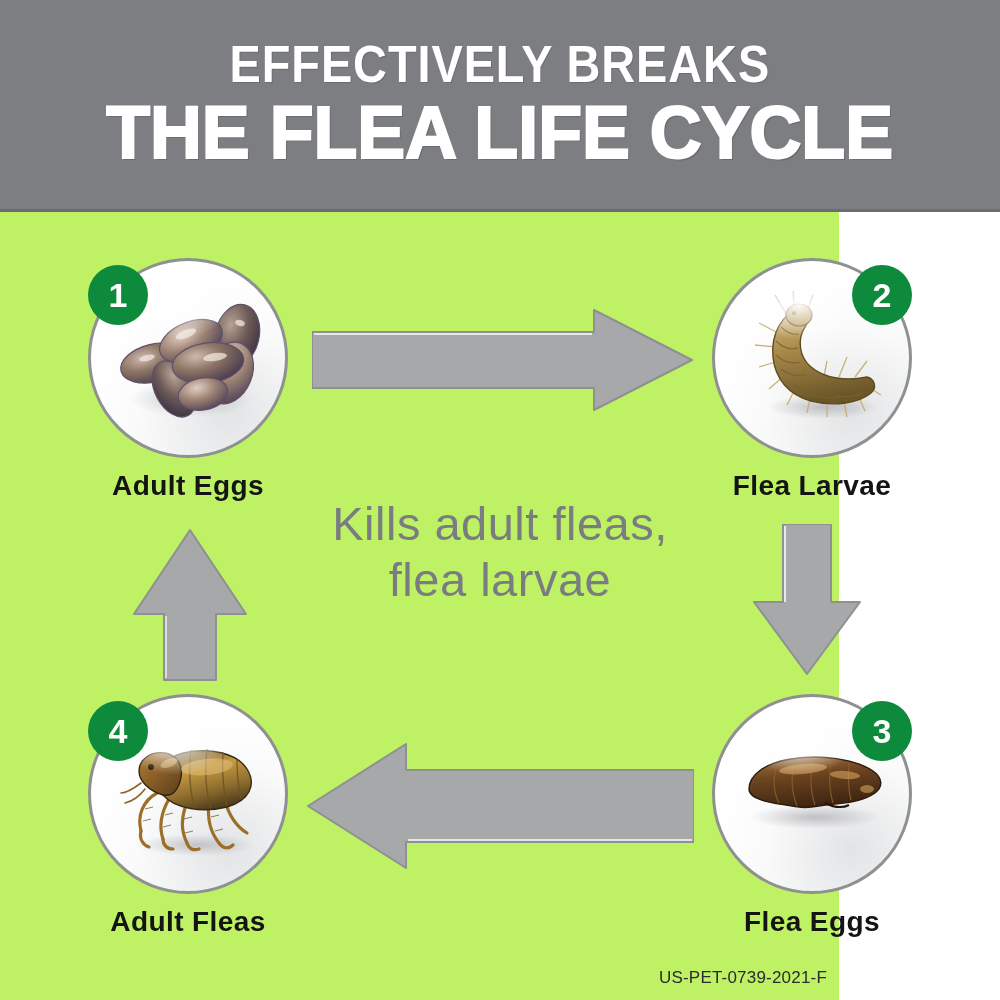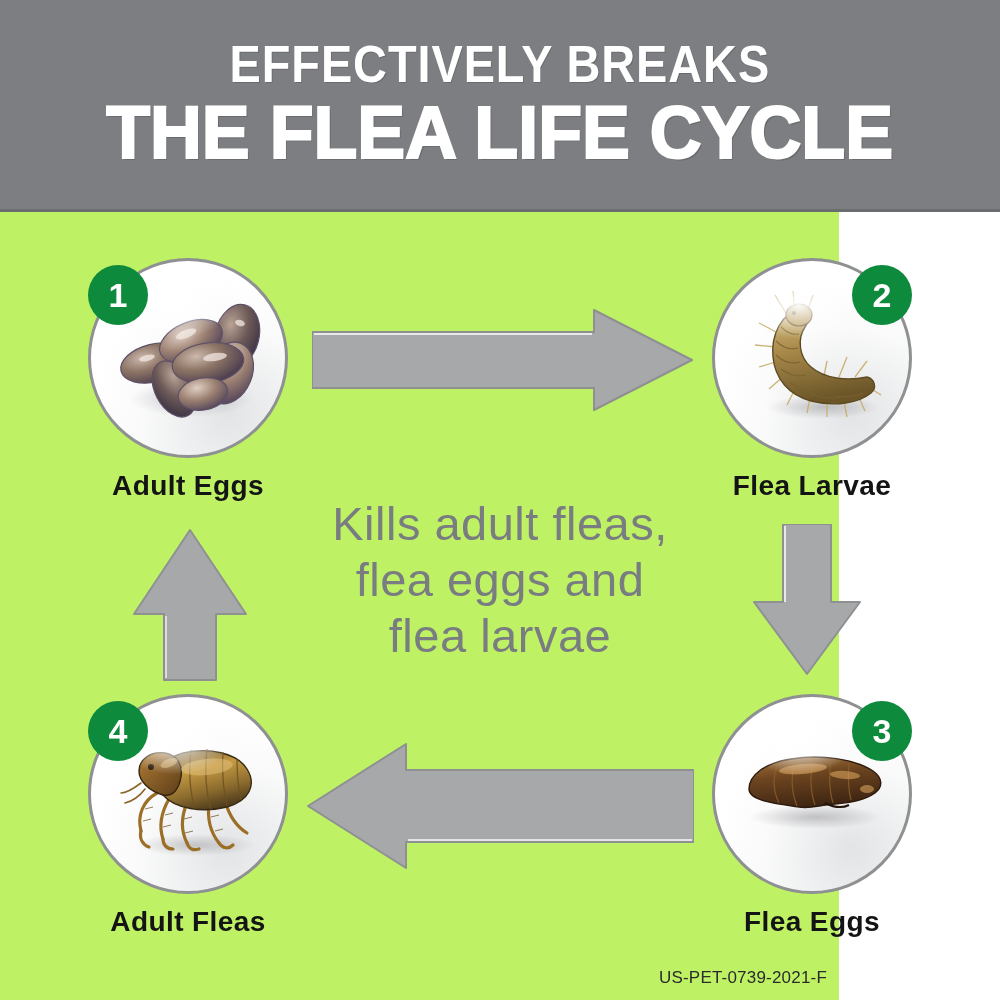--- a/index.html
+++ b/index.html
@@ -441,21 +441,20 @@
         </svg>
       </div>
       <div class="badge badge-tl">
         <span>4</span>
       </div>
       <div class="node-label">Adult Fleas</div>
     </div>
 
     <div class="center-copy">
       <span class="cl">Kills adult fleas,</span>
-      <span class="cl">flea eggs and</span>
       <span class="cl">flea larvae</span>
     </div>
 
   </div>
 
   <div class="footer-code">US-PET-0739-2021-F</div>
 
 </div>
 
 </body></html>

